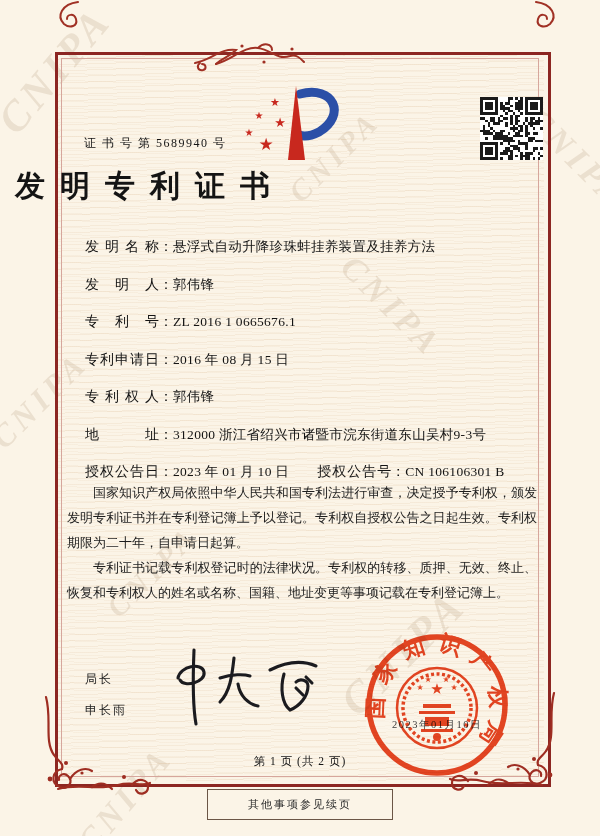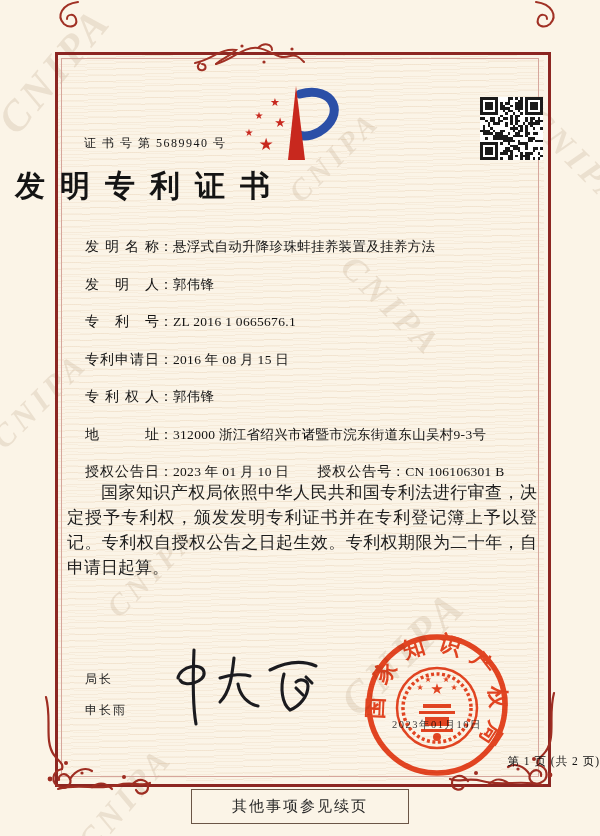--- a/index.html
+++ b/index.html
@@ -46,38 +46,38 @@
   .flabel{
     display:inline-block;width:74px;font-size:14px;
     text-align:justify;text-align-last:justify;vertical-align:bottom;
   }
   .fcolon{font-size:14px;}
   .fvalue{font-size:13.5px;letter-spacing:0.3px;}
   .flabel2{margin-left:28px;}
 
   .paras{left:67px;top:480px;width:470px;}
   .paras p{
-    margin:0;font-size:17px;line-height:25px;text-align:justify;
+    margin:0;font-size:13px;line-height:25px;text-align:justify;
     text-indent:2em;color:#1d1d1d;
   }
   .signer{
     left:85px;top:664px;font-family:"Liberation Sans","DejaVu Sans",sans-serif;
     font-size:12px;line-height:31px;letter-spacing:2px;color:#222;
   }
   .signature{left:150px;top:644px;z-index:6;}
   .seal-date{
     left:366px;top:718px;width:142px;text-align:center;font-size:10.5px;
     letter-spacing:1.5px;color:#3c3c3c;z-index:4;
     background:rgba(252,246,235,0.55);
   }
   .seal{left:364px;top:632px;z-index:5;mix-blend-mode:multiply;opacity:0.96;}
-  .page-info{left:0;top:754px;width:600px;text-align:right;font-size:11.5px;letter-spacing:1px;}
+  .page-info{left:0;top:754px;width:600px;text-align:center;font-size:11.5px;letter-spacing:1px;}
   .note-box{
     left:50%;top:789px;transform:translateX(-50%);
-    border:1px solid #6b5646;padding:7px 40px;font-size:15px;
+    border:1px solid #6b5646;padding:7px 40px;font-size:11px;
     letter-spacing:2px;color:#2a2a2a;white-space:nowrap;z-index:4;
     background:rgba(251,244,231,0.5);
   }
 </style>
 </head>
 <body>
 
 <span class="wm" style="left:-12px;top:112px;font-size:42px;transform:rotate(-50deg);">CNIPA</span>
 <span class="wm" style="left:282px;top:185px;font-size:30px;transform:rotate(-45deg);">CNIPA</span>
 <span class="wm" style="left:360px;top:248px;font-size:34px;transform:rotate(45deg);">CNIPA</span>
@@ -402,20 +402,21 @@
 </div>
 <div class="field-row" style="top:425px">
   <span class="flabel">地址</span><span class="fcolon">：</span><span class="fvalue">312000 浙江省绍兴市诸暨市浣东街道东山吴村9-3号</span>
 </div>
 <div class="field-row" style="top:462px">
   <span class="flabel">授权公告日</span><span class="fcolon">：</span><span class="fvalue">2023 年 01 月 10 日</span><span class="flabel flabel2">授权公告号</span><span class="fcolon">：</span><span class="fvalue">CN 106106301 B</span>
 </div>
 
 <div class="content paras">
   <p>国家知识产权局依照中华人民共和国专利法进行审查，决定授予专利权，颁发发明专利证书并在专利登记簿上予以登记。专利权自授权公告之日起生效。专利权期限为二十年，自申请日起算。</p>
+  <p>专利证书记载专利权登记时的法律状况。专利权的转移、质押、无效、终止、恢复和专利权人的姓名或名称、国籍、地址变更等事项记载在专利登记簿上。</p>
 </div>
 
 <div class="content signer">
   <div>局长</div>
   <div>申长雨</div>
 </div>
 
 <svg class="content signature" width="175" height="85" viewBox="0 0 175 85">
   <g fill="none" stroke="#1b1b1f" stroke-width="3.1" stroke-linecap="round">
     <path d="M28,34 C30,22 52,18 54,28 C56,38 34,44 30,36"></path>

